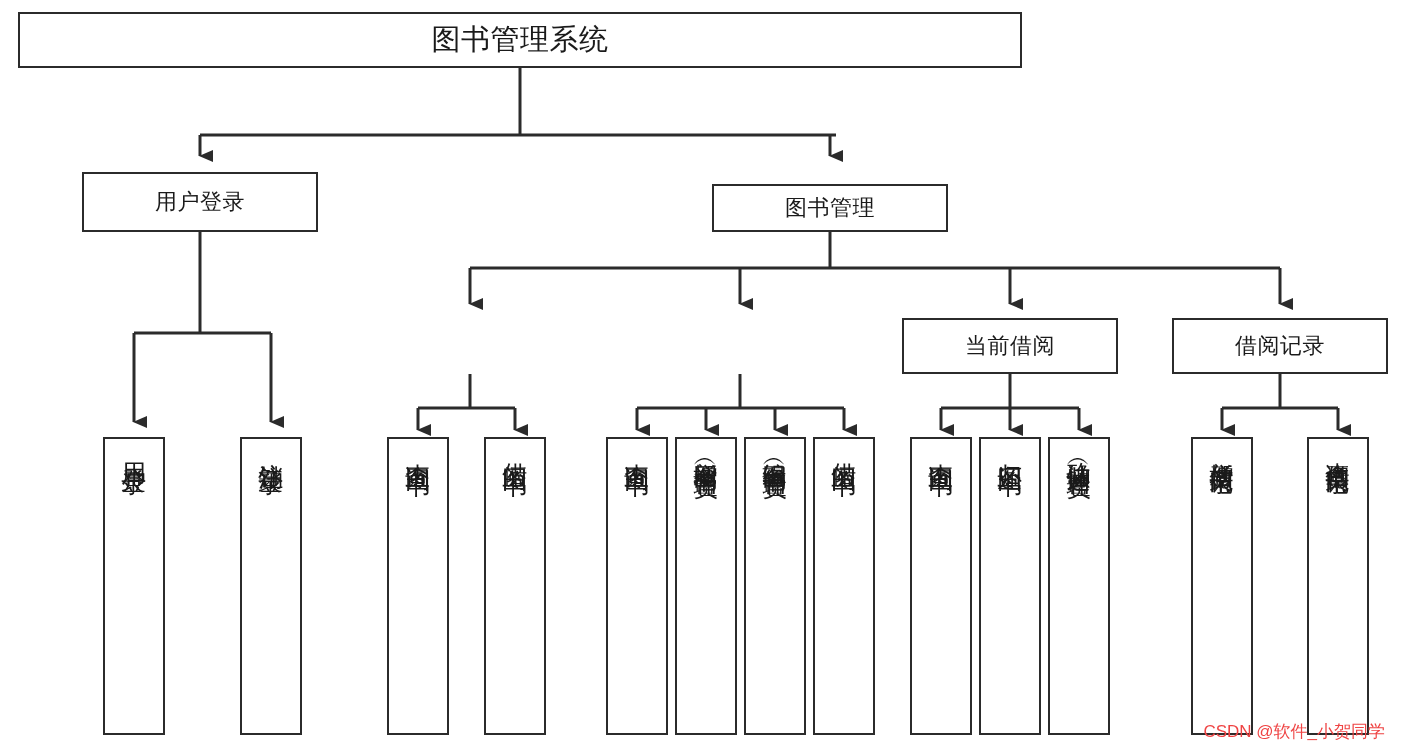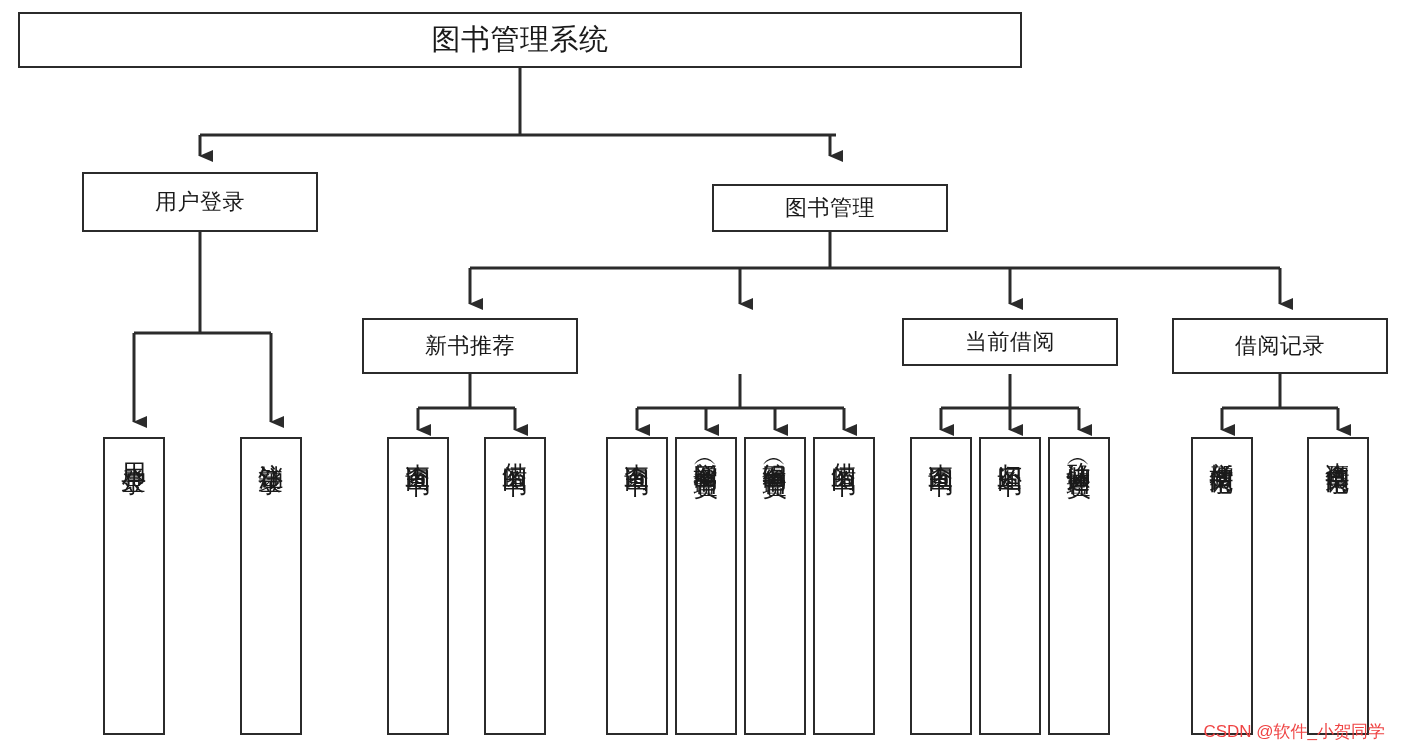--- a/index.html
+++ b/index.html
@@ -133,24 +133,21 @@
     <span class="label">图书管理系统</span>
   </div>
 
   <div class="node horiz" style="left:82px; top:172px; width:236px; height:60px;">
     <span class="label">用户登录</span>
   </div>
   <div class="node horiz" style="left:712px; top:172px; width:236px; height:48px;margin-top:12px;">
     <span class="label">图书管理</span>
   </div>
 
-  <div class="node horiz" style="left:362px; top:318px; width:216px; height:56px;">
-    <span class="label">新书推荐</span>
-  </div>
-  <div class="node horiz" style="left:902px; top:318px; width:216px; height:48px;">
+  <div class="node horiz" style="left:902px; top:318px; width:216px; height:56px;">
     <span class="label">当前借阅</span>
   </div>
   <div class="node horiz" style="left:1172px; top:318px; width:216px; height:56px;justify-content:center;">
     <span class="label">借阅记录</span>
   </div>
 
   <div class="node vert" style="left:103px; top:437px; width:62px; height:298px;">
     <span class="label">用户登录</span>
   </div>
   <div class="node vert" style="left:240px; top:437px; width:62px; height:298px;">

